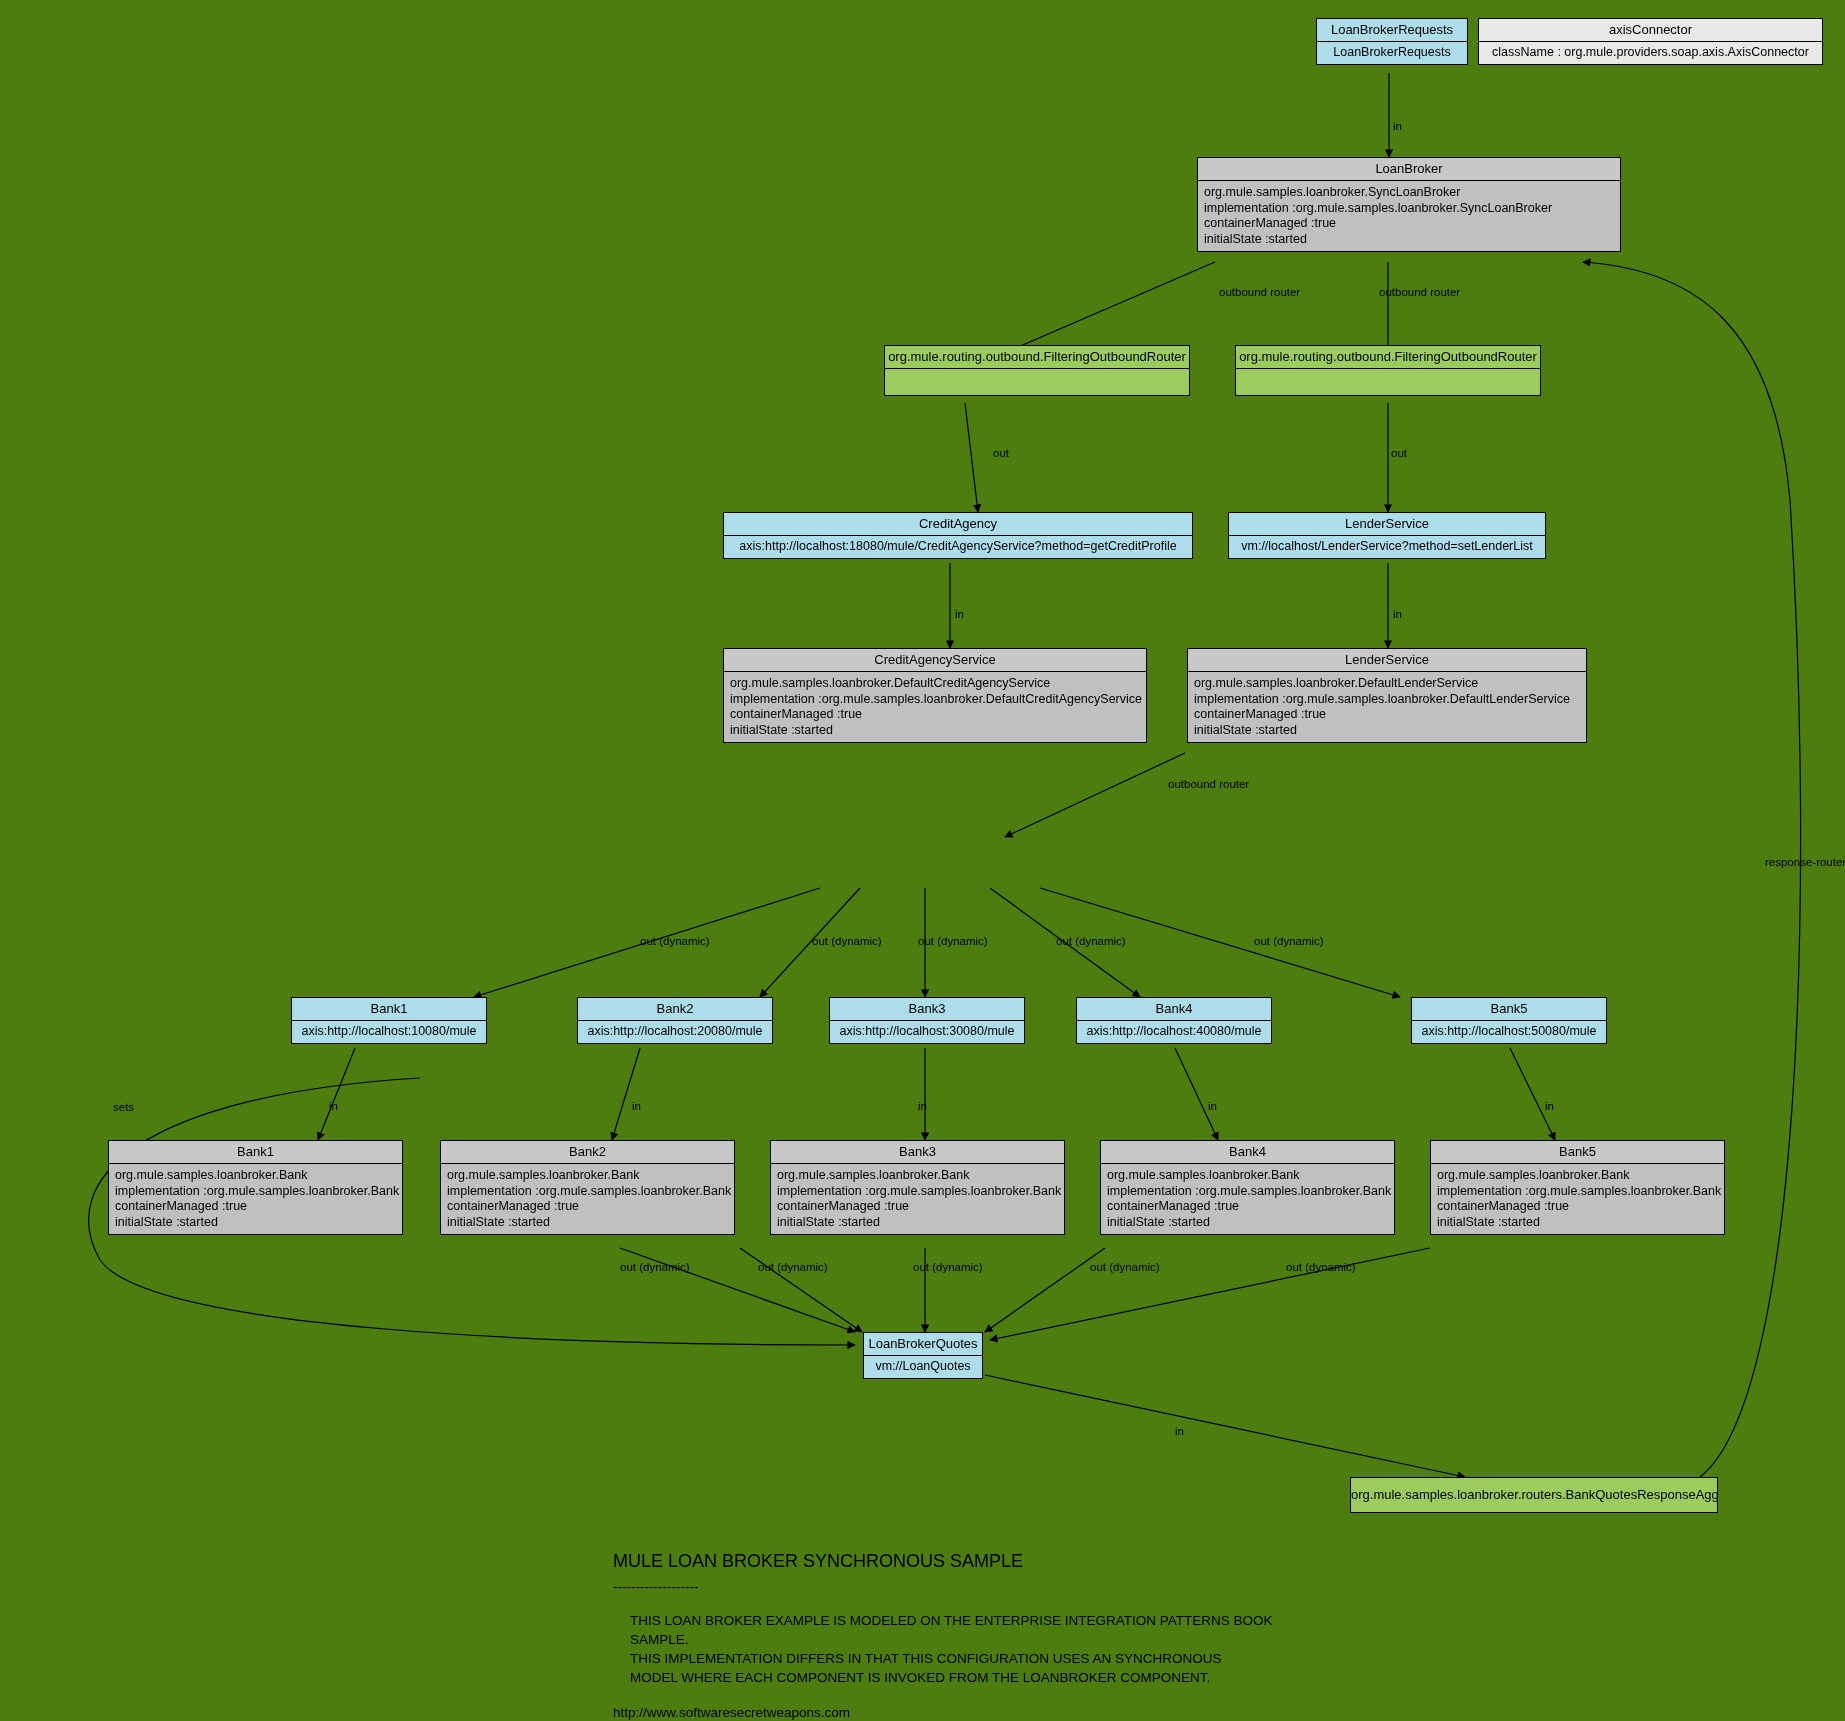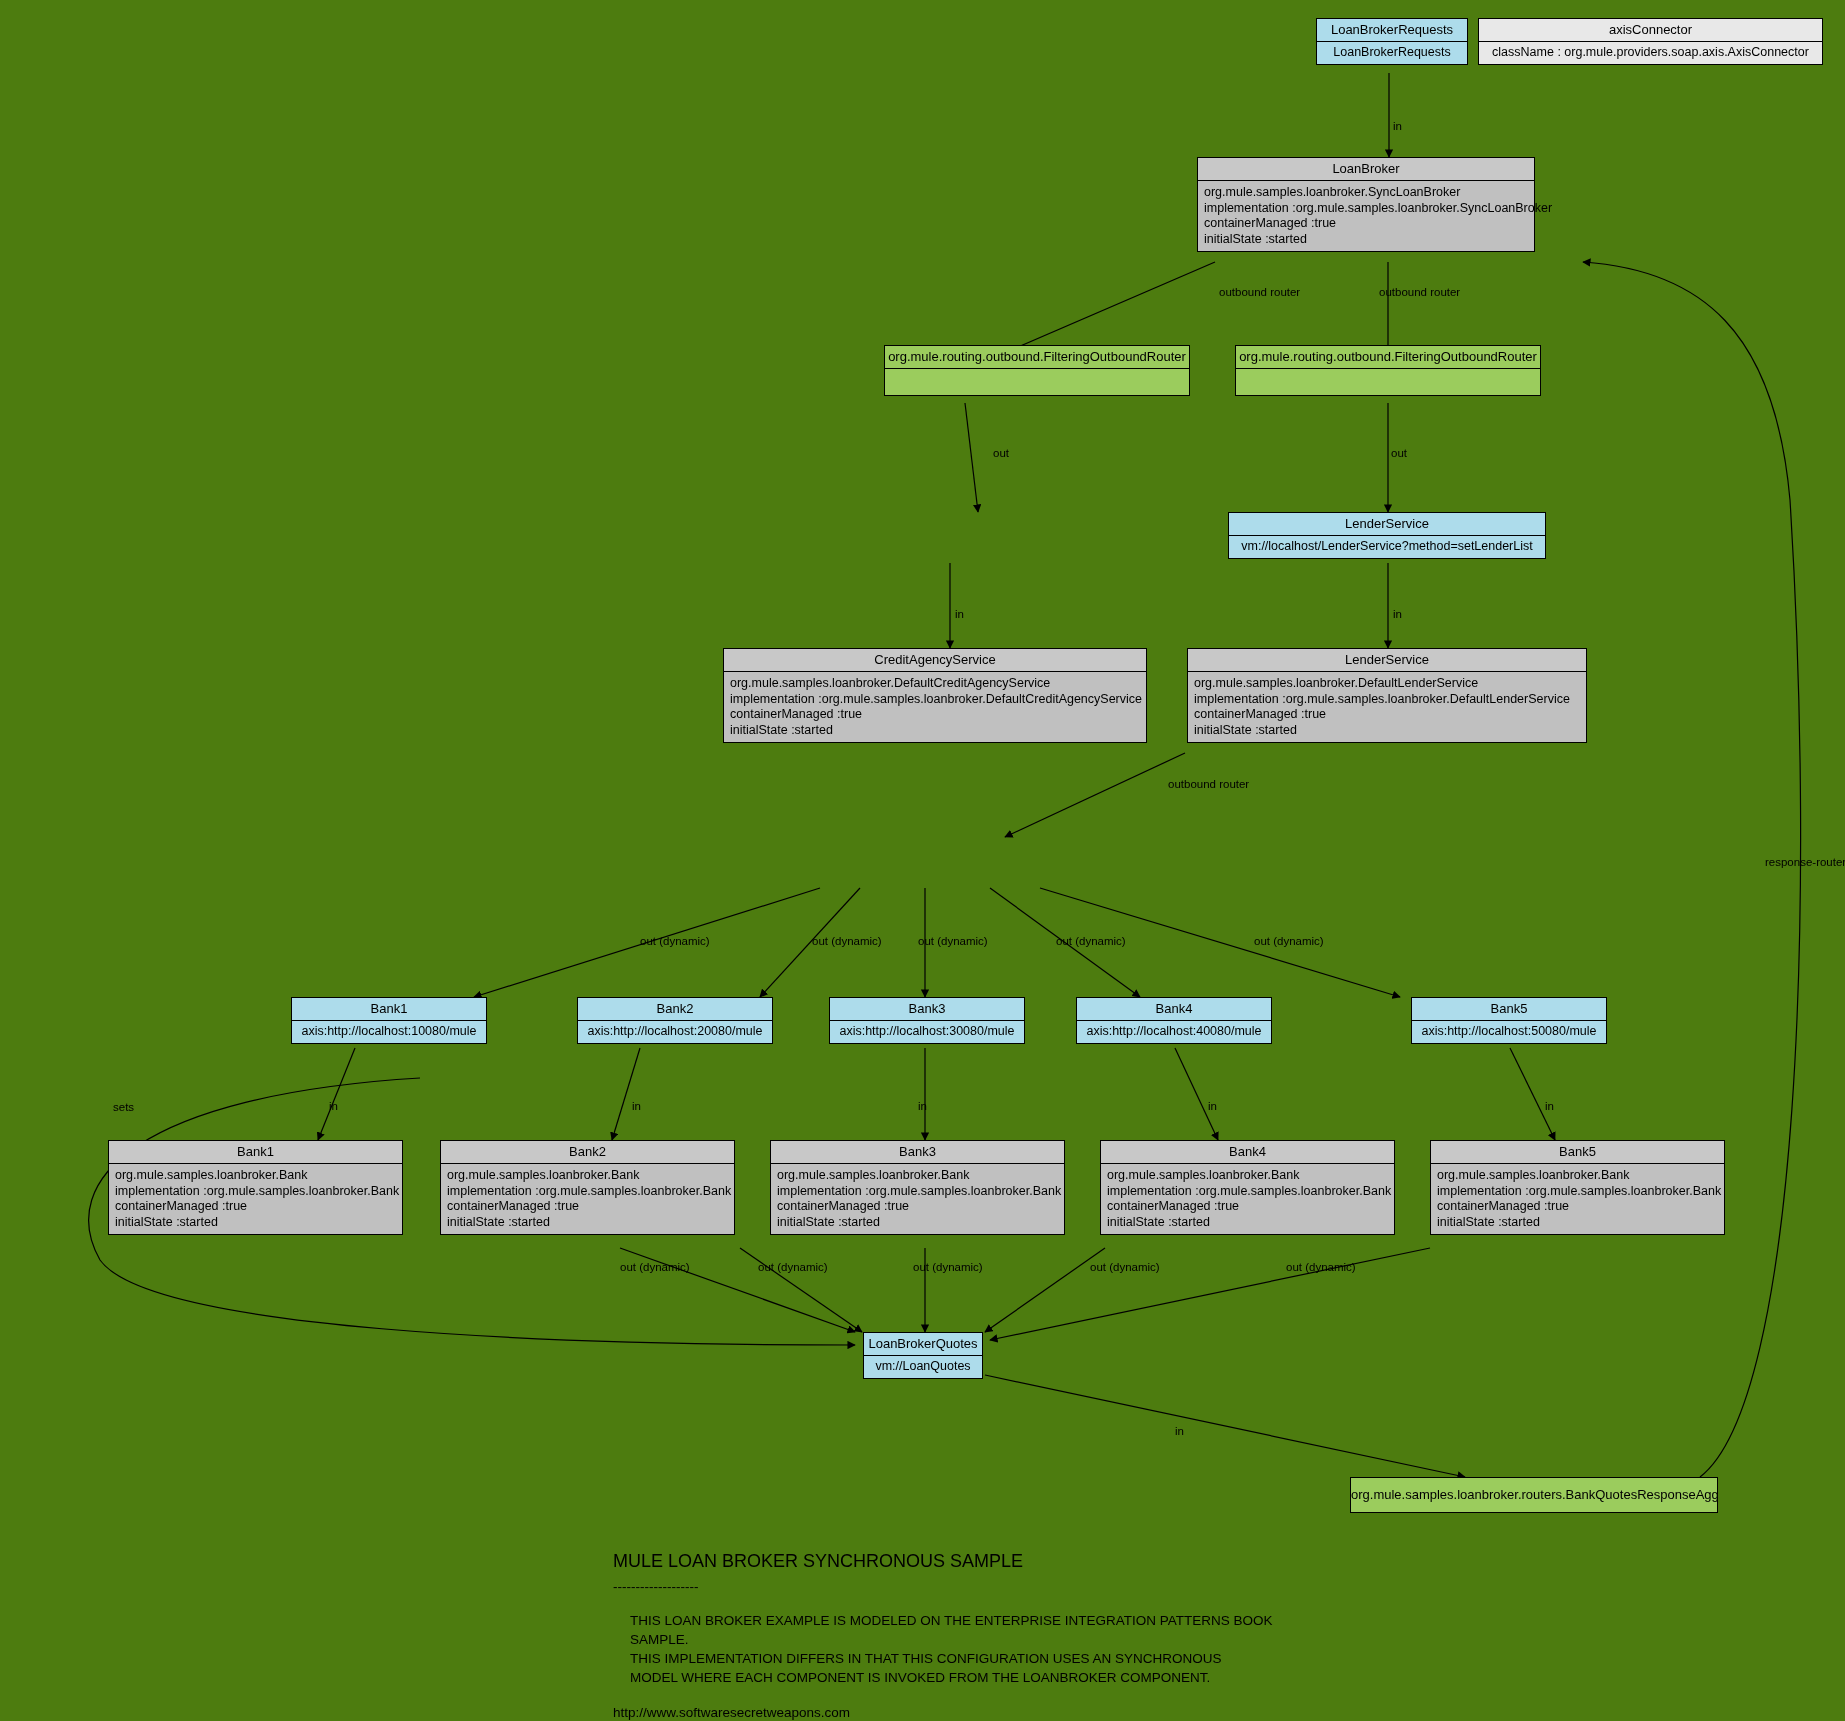--- a/index.html
+++ b/index.html
@@ -108,40 +108,46 @@
     </div>
   </div>
 
   <div class="node connector" style="left:1478px; top:18px; width:345px;">
     <div class="hdr">axisConnector</div>
     <div class="body center">
       <div>className : org.mule.providers.soap.axis.AxisConnector</div>
     </div>
   </div>
 
-  <div class="node component" style="left:1197px; top:157px; width:338px;">
+  <div class="node component" style="left:1197px; top:157px; width:424px;">
     <div class="hdr">LoanBroker</div>
     <div class="body">
       <div>org.mule.samples.loanbroker.SyncLoanBroker</div>
       <div>implementation :org.mule.samples.loanbroker.SyncLoanBroker</div>
       <div>containerManaged :true</div>
       <div>initialState :started</div>
     </div>
   </div>
 
   <div class="node router router-twoband" style="left:884px; top:345px; width:306px;">
     <div class="hdr">org.mule.routing.outbound.FilteringOutboundRouter</div>
     <div class="body band"></div>
   </div>
 
   <div class="node router router-twoband" style="left:1235px; top:345px; width:306px;">
     <div class="hdr">org.mule.routing.outbound.FilteringOutboundRouter</div>
     <div class="body band"></div>
   </div>
 
+  <div class="node endpoint" style="left:723px; top:512px; width:470px;">
+    <div class="hdr">CreditAgency</div>
+    <div class="body center">
+      <div>axis:http://localhost:18080/mule/CreditAgencyService?method=getCreditProfile</div>
+    </div>
+  </div>
 
   <div class="node endpoint" style="left:1228px; top:512px; width:318px;">
     <div class="hdr">LenderService</div>
     <div class="body center">
       <div>vm://localhost/LenderService?method=setLenderList</div>
     </div>
   </div>
 
   <div class="node component" style="left:723px; top:648px; width:424px;">
     <div class="hdr">CreditAgencyService</div>

